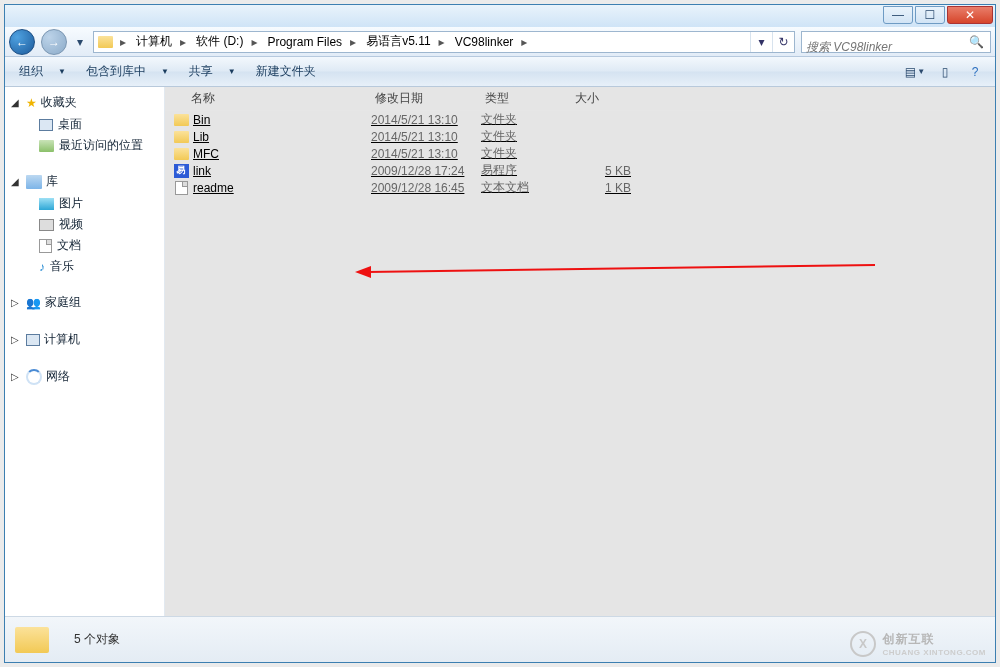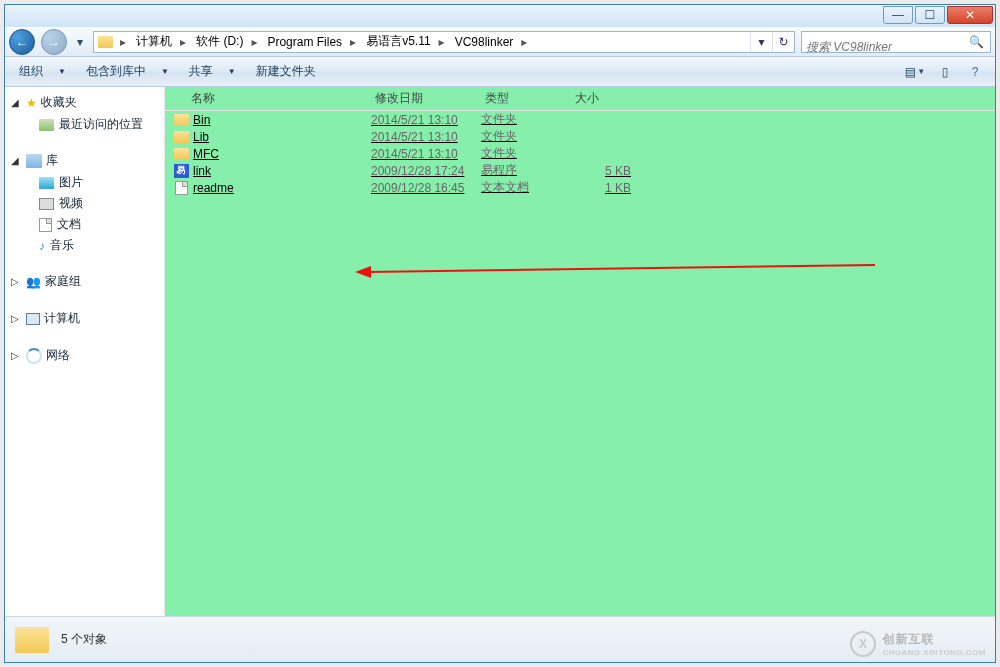--- a/index.html
+++ b/index.html
@@ -43,21 +43,21 @@
 
 .sidebar { width: 160px; background: #fff; border-right: 1px solid #e2e9f0; overflow-y: auto; padding: 4px 0; }
 .side-group-head { display: flex; align-items: center; padding: 3px 6px; gap: 4px; color: #123; }
 .side-group-head .exp { width: 11px; font-size: 10px; color: #333; }
 .side-item { display: flex; align-items: center; padding: 2px 6px 2px 34px; gap: 5px; color: #123; cursor: default; }
 .side-spacer { height: 14px; }
 .star { color: #f0b400; }
 .computer-smp { width: 14px; height: 12px; display: inline-block; background: #dbe7f3; border: 1px solid #5c7c9f; }
 .throbber { width: 16px; height: 16px; border-radius: 50%; border: 2px solid #cfe2f5; border-top-color: #4a8bd4; display: inline-block; }
 
-.filepane { flex: 1; display: flex; flex-direction: column; background: #86efac; justify-content: flex-end; }
+.filepane { flex: 1; display: flex; flex-direction: column; background: #e5e5e5; justify-content: flex-end; }
 .cols { height: 24px; display: flex; align-items: center; border-bottom: 1px solid #e6e6e6; color: #444; }
 .col { padding-left: 10px; }
 .col-name { width: 200px; padding-left: 26px; }
 .col-date { width: 110px; }
 .col-type { width: 90px; }
 .col-size { width: 80px; }
 .rows { flex: 1; position: relative; text-decoration: underline; }
 .row { height: 17px; display: flex; align-items: center; padding-left: 6px; }
 .row .ricon { width: 20px; display: flex; align-items: center; justify-content: center; }
 .row .rname { width: 180px; padding-left: 2px; }
@@ -67,21 +67,21 @@
 .fold-i { width: 15px; height: 12px; background: linear-gradient(#fbe29a,#f2c955); border-radius: 1px; display: inline-block; }
 .file-i { width: 13px; height: 14px; background: #fff; border: 1px solid #999; display: inline-block; position: relative; }
 .file-i::after { content:''; position:absolute; top:0; right:0; width:4px; height:4px; background:#ddd; border-left:1px solid #999; border-bottom:1px solid #999; }
 .link-i { width: 15px; height: 14px; background: #2c5bd6; display: inline-block; position: relative; }
 .link-i::before { content:'易'; position:absolute; inset:0; display:flex; align-items:center; justify-content:center; color:#fff; font-size:9px; font-weight:bold; }
 
 
 .red-arrow { position: absolute; top: 152px; left: 190px; width: 520px; height: 18px; pointer-events: none; }
 .red-arrow svg { width: 100%; height: 100%; }
 
-.statusbar { height: 46px; background: linear-gradient(to bottom, #f2f6fa, #e4ecf4); border-top: 1px solid #cdd9e5; display: flex; align-items: center; padding: 0 10px; gap: 12px; }
+.statusbar { height: 46px; background: linear-gradient(to bottom, #f2f6fa, #e4ecf4); border-top: 1px solid #cdd9e5; display: flex; align-items: center; padding: 0 10px; gap: 25px; }
 .status-icon { width: 34px; height: 26px; background: linear-gradient(#fbe29a,#f2c955); border-radius: 2px; }
 .status-text { color: #333; }
 
 .watermark { position: absolute; right: 14px; bottom: 10px; display: flex; align-items: center; gap: 6px; color: #b7b7b7; font-size: 13px; font-weight: bold; letter-spacing: 1px; pointer-events: none; }
 .watermark .wm-x { width: 26px; height: 26px; border: 2px solid #c8c8c8; border-radius: 50%; display: flex; align-items: center; justify-content: center; font-weight: bold; color: #c8c8c8; }
 .wm-sub { font-size: 8px; letter-spacing: 0.5px; color: #cdcdcd; display:block; }
 </style>
 </head>
 <body>
 
@@ -148,20 +148,24 @@
       <div class="iconbtn" style="color:#2c6fbf;">?</div>
     </div>
   </div>
 
   <div class="content">
     <div class="sidebar">
       <div class="side-group-head">
           <span class="exp">◢</span>
           <span class="star">★</span>
           <span>收藏夹</span>
+        </div>
+      <div class="side-item">
+          <span class="computer-smp"></span>
+          <span>桌面</span>
         </div>
       <div class="side-item">
           <span class="fold-i" style="background:linear-gradient(#c9e3b8,#8bc06a);"></span>
           <span>最近访问的位置</span>
         </div>
       <div class="side-spacer"></div>
 
       <div class="side-group-head">
           <span class="exp">◢</span>
           <span style="display:inline-block;width:16px;height:14px;background:linear-gradient(#bcd8f1,#7cb4e8);border-radius:1px;"></span>

